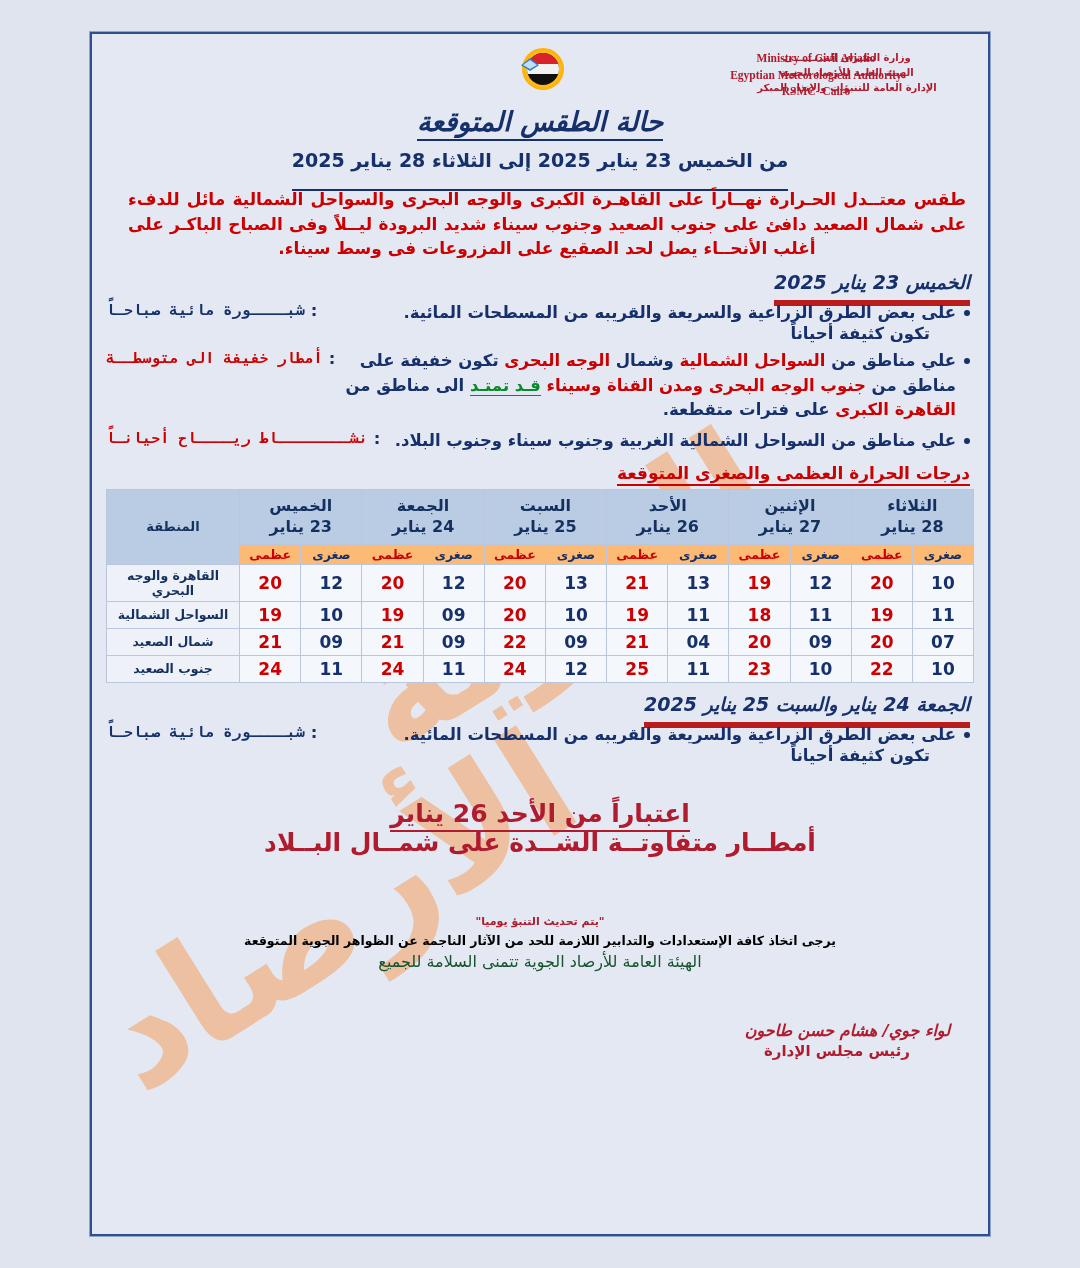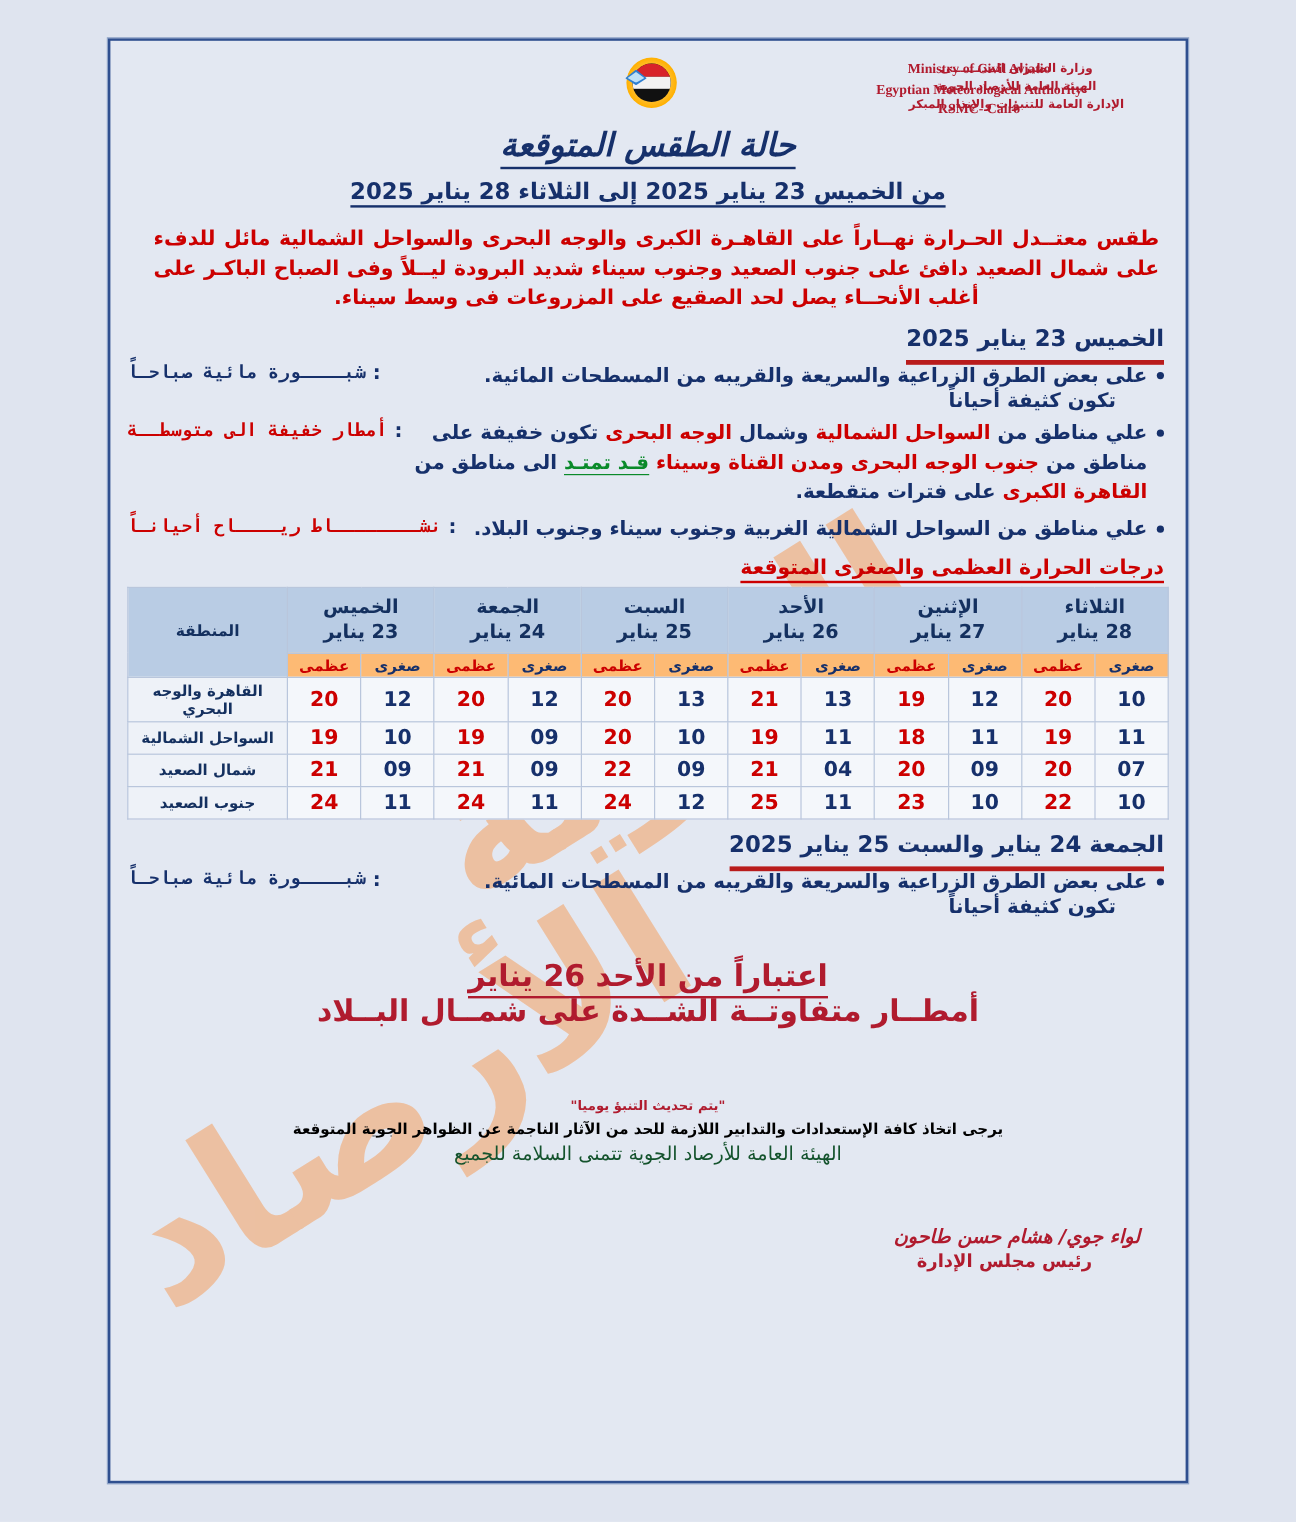--- a/index.html
+++ b/index.html
@@ -91,38 +91,38 @@
     position:relative;z-index:2;
     text-align:center;color:#16306b;font-weight:bold;
     font-size:27px;margin-top:4px;
   }
   .title span{border-bottom:2.5px solid #16306b;padding-bottom:2px;font-style:italic;}
   .subtitle{
     position:relative;z-index:2;
     text-align:center;color:#16306b;font-weight:bold;
     font-size:19px;margin-top:12px;
   }
-  .subtitle span{border-bottom:2px solid #16306b;padding-bottom:0;margin-top:11px;}
+  .subtitle span{border-bottom:2px solid #16306b;padding-bottom:18px;margin-top:11px;}
 
   
   .summary{
     position:relative;z-index:2;
     color:#cc0000;font-weight:bold;
     font-size:17px;line-height:1.45;
     text-align:justify;text-align-last:center;
     margin:16px 8px 0 22px;
   }
 
   
   .dayhead{
     position:relative;z-index:2;
     text-align:right;color:#16306b;font-weight:bold;
     font-size:19px;margin-top:10px;padding-right:4px;
   }
-  .dayhead span{border-bottom:4px solid #b91c1c;padding-bottom:7px;}
+  .dayhead span{border-bottom:6px solid #b91c1c;padding-bottom:7px;font-style:italic;}
 
   
   .blist{position:relative;z-index:2;margin:8px 0 0 0;padding:0;list-style:none;}
   .bitem{position:relative;margin-bottom:6px;padding-right:18px;}
   .bullet{
     position:absolute;right:4px;top:9px;width:6px;height:6px;
     border-radius:50%;background:#16306b;
   }
   .brow{display:flex;flex-direction:row-reverse;align-items:flex-start;}
   .blabel{

